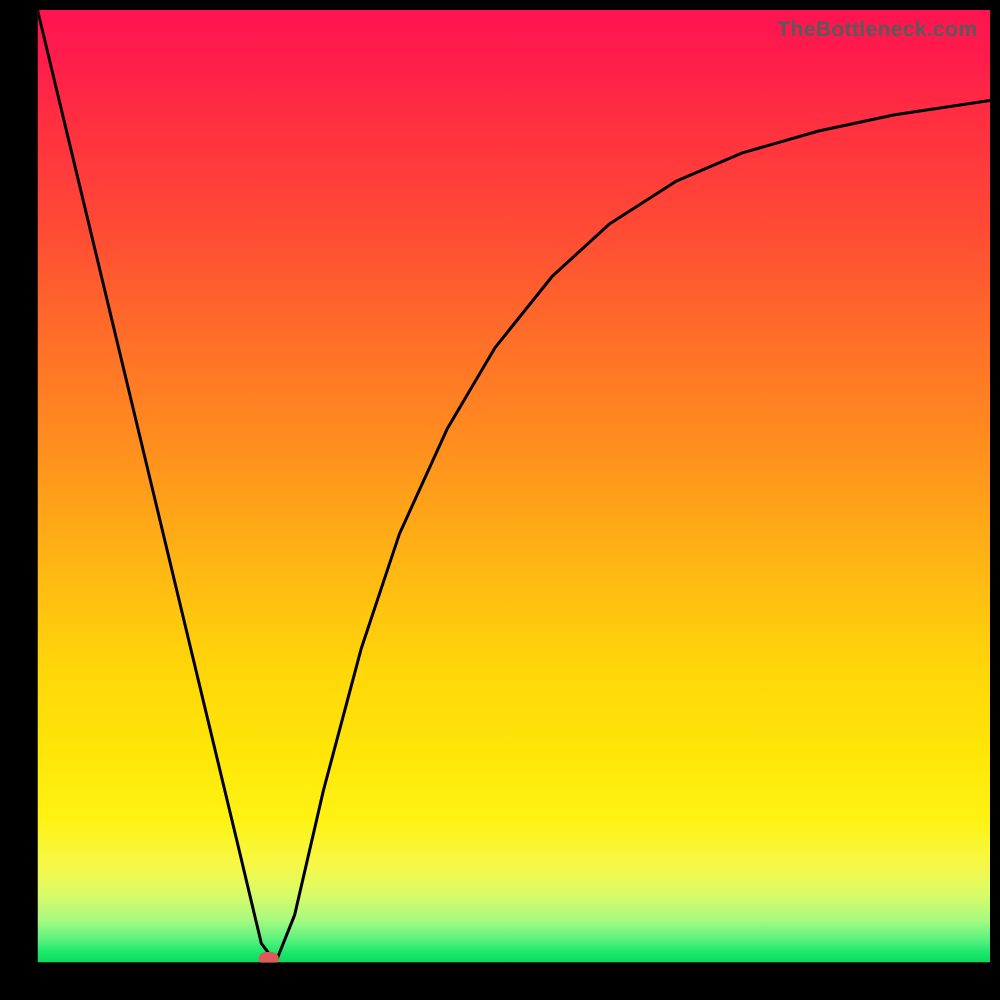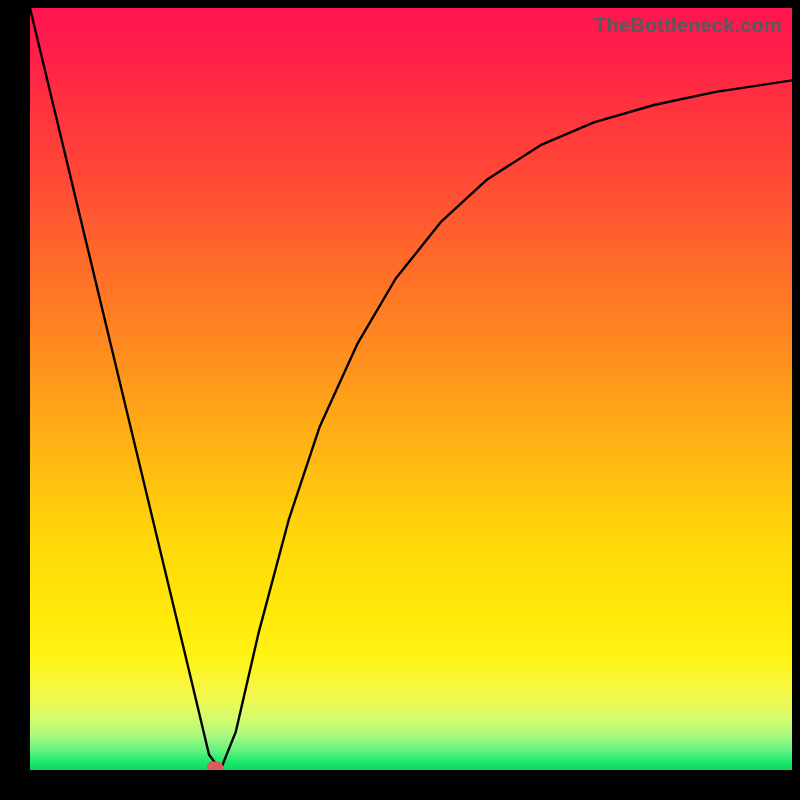--- a/index.html
+++ b/index.html
@@ -46,21 +46,21 @@
       #a8fa80 95.5%,
       #5ff27f 97.5%,
       #18e86a 99%,
       #0fd85e 100%
     );
   }
   .watermark {
     position: absolute;
     top: 6px;
     right: 10px;
-    font-size: 20px;
+    font-size: 17px;
     font-weight: 600;
     color: #5a5a5a;
     letter-spacing: 0.2px;
     user-select: none;
   }
   svg.curve {
     position: absolute;
     inset: 0;
   }
   .marker {

